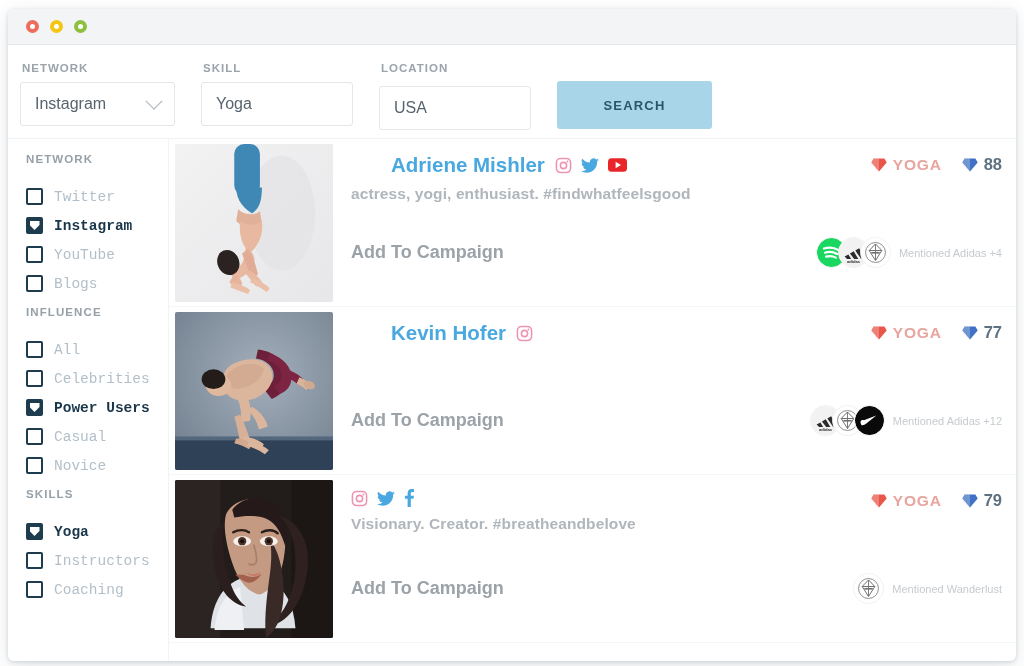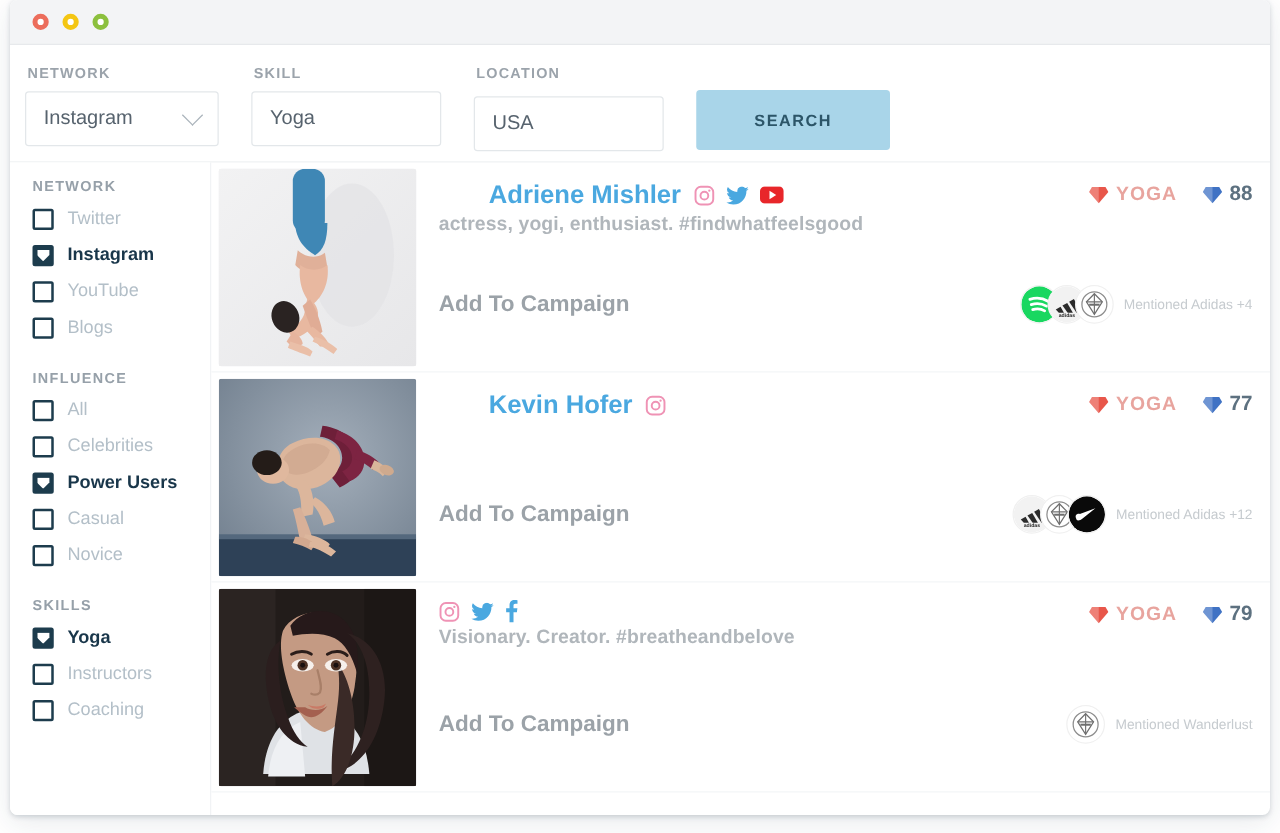--- a/index.html
+++ b/index.html
@@ -12,21 +12,21 @@
     height: 666px;
     font-family: "Liberation Sans", sans-serif;
     -webkit-font-smoothing: antialiased;
     overflow: hidden;
   }
 
   
   .app-window {
     position: absolute;
     left: 8px;
-    top: 0;
+    top: 9px;
     width: 1008px;
     height: 652px;
     background: #ffffff;
     border-radius: 6px;
     box-shadow: 0 1px 4px rgba(30,50,70,.18), 0 6px 22px rgba(30,50,70,.10);
     overflow: hidden;
     display: flex;
     flex-direction: column;
   }
 
@@ -124,23 +124,24 @@
     font-size: 11.5px;
     font-weight: bold;
     letter-spacing: 1.1px;
     color: #96a0a9;
     margin: 14px 0 11px 0;
     text-transform: uppercase;
   }
   .facet-title:first-child { margin-top: 0; }
   .facet-row {
     display: flex;
-    align-items: flex-start;
+    align-items: flex-end;
     height: 29px;
     cursor: pointer;
+    font-family: Liberation Mono, monospace;
   }
   .cbox {
     width: 17px; height: 17px;
     border: 2px solid #1d3c4d;
     border-radius: 2px;
     box-sizing: border-box;
     margin-right: 11px;
     flex: 0 0 17px;
     background: #fff;
     position: relative;
@@ -195,21 +196,21 @@
     font-size: 20.5px;
     font-weight: bold;
     color: #4aa8e0;
     margin-right: 10px;
     white-space: nowrap;
     cursor: pointer;
     margin-left: 40px;
   }
   .sicon { margin-right: 9px; display: inline-flex; align-items: center; cursor: pointer; }
   .bio {
-    margin-top: 3px;
+    margin-top: 8px;
     font-size: 15.5px;
     color: #b0b6bb;
     font-weight: bold;
     letter-spacing: .1px;
     white-space: nowrap;
   }
   .rowfoot {
     position: absolute;
     left: 18px;
     right: 14px;

